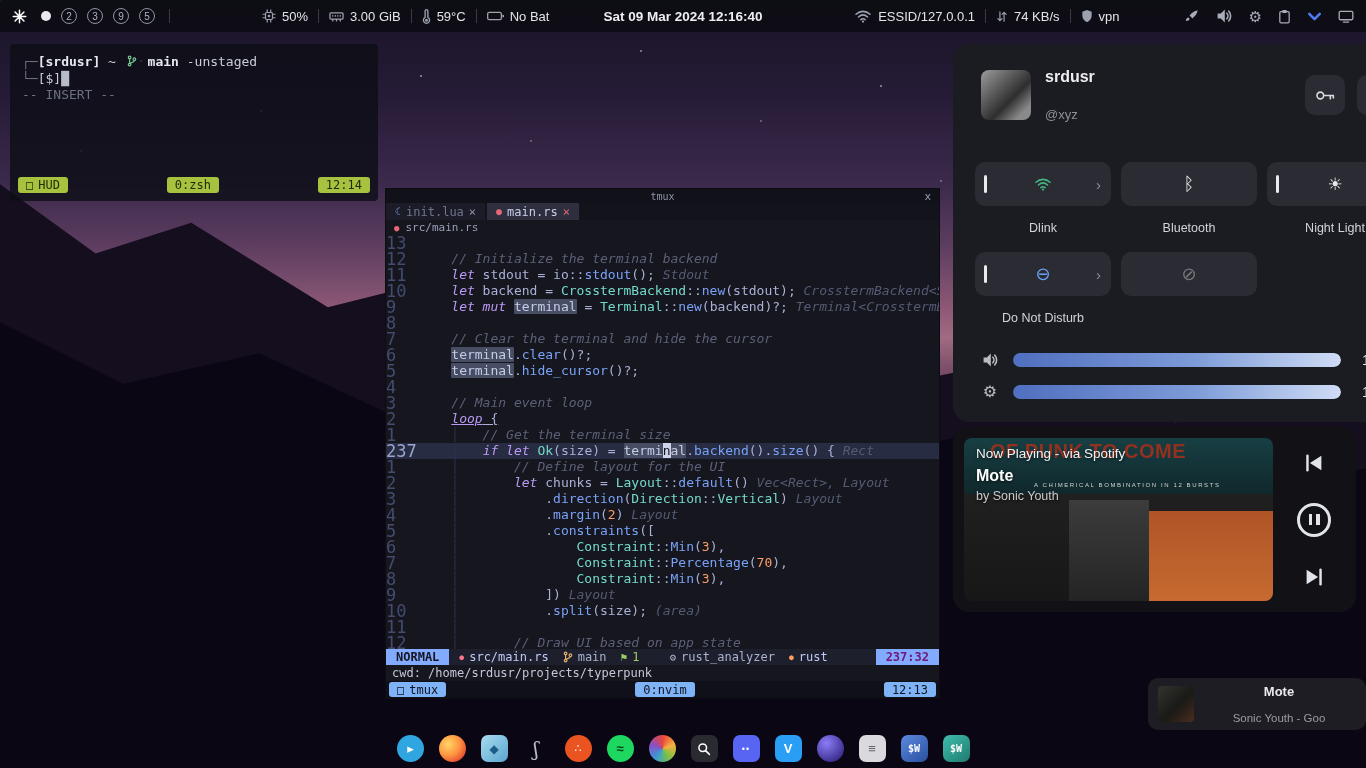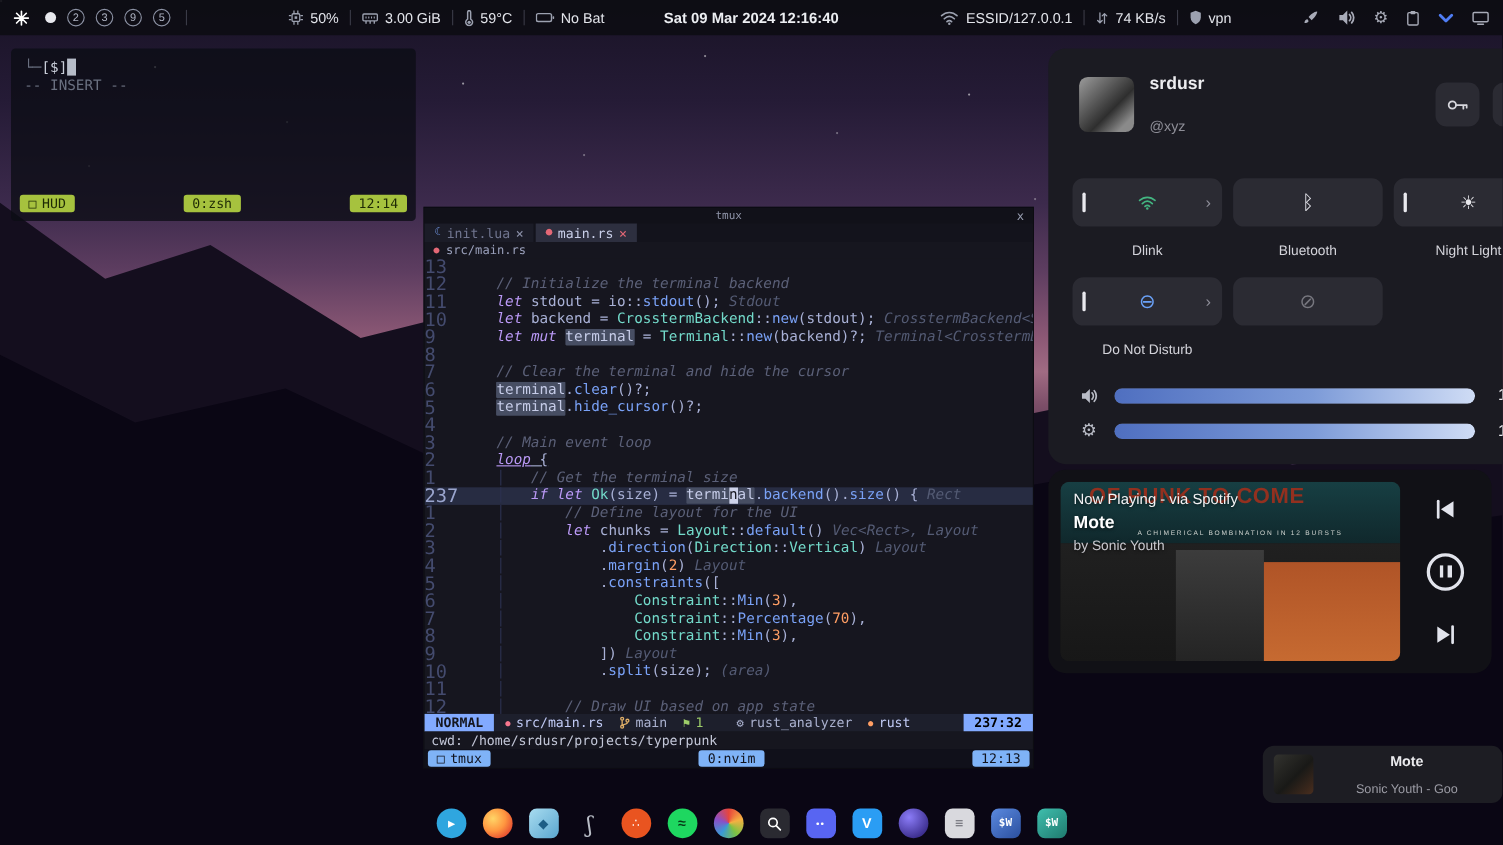--- a/index.html
+++ b/index.html
@@ -58,21 +58,21 @@
 .c-line{display:flex;height:16px;line-height:16px;white-space:pre}
 .c-line.cur{background:#272c42}
 .gut{width:34px;flex:none;text-align:left;padding-right:9px;color:#444b6e;font-size:17px}
 .c-line.cur .gut{color:#9aa5ce}
 .ctx{flex:1;overflow:hidden}
 .tk-p{color:#a9b1d6}.tk-k{color:#bb9af7;font-style:italic}.tk-f{color:#7aa2f7}.tk-y{color:#73daca}.tk-d{color:#ff9e64}.tk-c{color:#5b6078;font-style:italic}.tk-h{color:#545b74;font-style:italic}.tk-g{background:#474e63;color:#c6cce8;border-radius:1px}.tk-x{background:#ced3ea;color:#15151e}.tk-u{text-decoration:underline}.tk-i{color:#2c3150}
 .statusline{height:16px;display:flex;align-items:stretch;font-size:12px;background:#1d1f2c;flex:none}
 .sl-mode{background:#82aaff;color:#15161f;font-weight:bold;padding:0 10px;display:flex;align-items:center}
 #sl-items{flex:1;display:flex;align-items:center;gap:14px;padding:0 10px;overflow:hidden}
 .sl-it{display:flex;align-items:center;gap:5px;color:#aab1cf;white-space:nowrap}
-.sl-pos{background:#82aaff;color:#000000;font-weight:bold;padding:0 10px;display:flex;align-items:center}
+.sl-pos{background:#82aaff;color:#701a75;font-weight:bold;padding:0 10px;display:flex;align-items:center}
 .cwdline{height:16px;line-height:16px;font-size:12px;color:#c3c7d8;padding-left:6px;background:#16161f;flex:none}
 .tmuxbar{height:17px;background:#10101a;display:flex;justify-content:space-between;align-items:center;padding:0 3px;flex:none}
 .badge-b{background:#7fb3f7;color:#11131c;font-family:"DejaVu Sans Mono",monospace;font-size:12px;padding:0 8px;border-radius:3px;display:flex;gap:5px;align-items:center;height:15px}
 
 
 .cc{position:absolute;left:953px;top:44px;width:472px;height:378px;background:#1b1b22;border-radius:16px;padding:24px 22px 0;color:#e6e6ea;z-index:20}
 .cc-head{display:flex;align-items:center;gap:14px;padding:0 6px}
 .avatar{width:50px;height:50px;border-radius:8px;background:linear-gradient(135deg,#9c9c9c,#5c5c5c 35%,#2e2e2e 60%,#8a8a8a 85%);flex:none}
 .cc-name{font-size:16px;font-weight:bold;color:#ededf0}
 .cc-handle{font-size:13px;color:#8e8e97;margin-top:21px}
@@ -266,20 +266,28 @@
             <rect x="1.5" y="2" width="21" height="13" rx="1.8" fill="none" stroke="currentColor" stroke-width="2"></rect>
             <path d="M8 18.5h8" stroke="currentColor" stroke-width="2" stroke-linecap="round"></path>
           </svg>
         </span>
       </span>
   </div>
 </header>
 
 <section class="term">
   <div id="term-lines">
+      <div class="t-line"><span class="t-dim">┌─</span><span class="t-fgb">[srdusr]</span><span class="t-fg"> ~ </span><span class="icn t-ic" style="color: rgb(115, 201, 145);"><svg width="10" height="12" viewBox="0 0 16 20">
+            <g fill="none" stroke="currentColor" stroke-width="2">
+              <circle cx="4" cy="4" r="2.2"></circle>
+              <circle cx="4" cy="16" r="2.2"></circle>
+              <circle cx="12" cy="7" r="2.2"></circle>
+              <path d="M4 6.2v7.6M12 9.2c0 4-8 3-8 6"></path>
+            </g>
+          </svg></span><span class="t-fgb"> main</span><span class="t-fg"> -unstaged</span></div>
       <div class="t-line"><span class="t-dim">└─</span><span class="t-fg">[$]</span><span class="t-cursor">█</span></div>
       <div class="t-line"><span class="t-dim">-- INSERT --</span></div>
     </div>
   <div class="term-bar">
     <span class="badge-g">
         <span>□</span>
         <span>HUD</span>
       </span>
     <span class="badge-g">
         <span>0:zsh</span>

